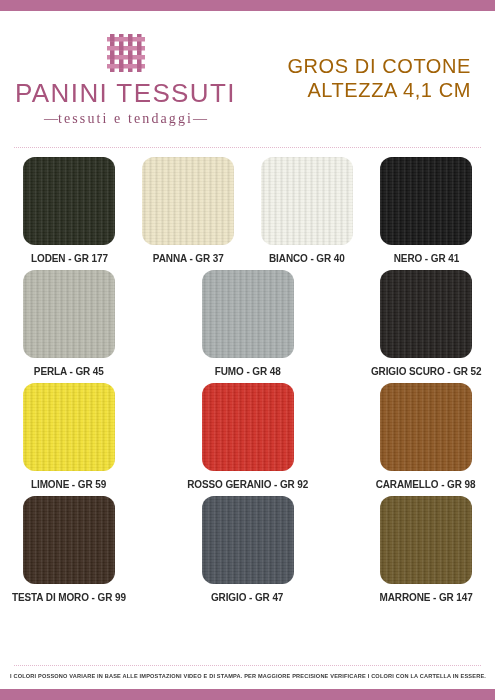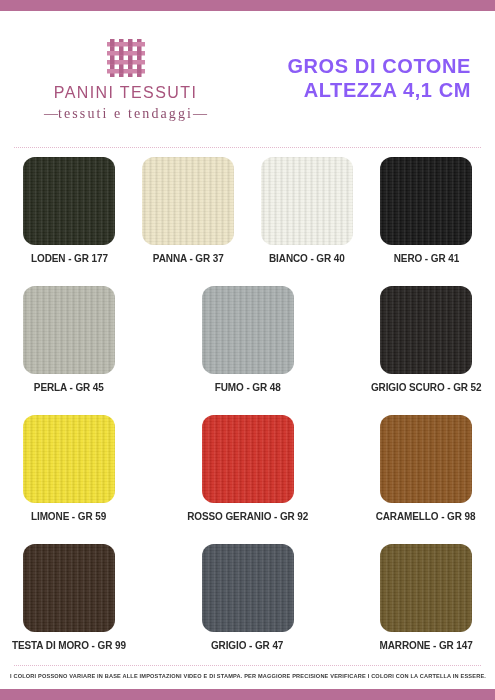--- a/index.html
+++ b/index.html
@@ -49,21 +49,21 @@
     align-items: center;
     padding-top: 6px;
   }
   .weave-icon {
     width: 42px;
     height: 42px;
     display: block;
     margin-bottom: 6px;
   }
   .brand-name {
-    font-size: 16px;
+    font-size: 26px;
     letter-spacing: 1.4px;
     color: #a8547d;
     font-weight: 400;
     line-height: 1;
     white-space: nowrap;
     font-family: "Liberation Sans", sans-serif;
   }
   .brand-tagline {
     margin-top: 5px;
     font-size: 14px;
@@ -76,45 +76,44 @@
     letter-spacing: 0;
   }
 
   .title-block {
     flex: 1 1 auto;
     text-align: right;
     padding-right: 6px;
     padding-top: 4px;
   }
   .title-line {
-    color: #8b5cf6;
+    color: #a16207;
     font-size: 20px;
     line-height: 1.22;
     letter-spacing: 0.6px;
-    font-weight: 700;
+    font-weight: 400;
     white-space: nowrap;
   }
 
   
   .divider {
     flex: 0 0 auto;
     height: 1px;
     margin: 0 14px;
     border-top: 1px dotted #e3b9ce;
   }
   .divider-top { margin-top: 6px; }
 
   
   .grid {
     flex: 1 1 auto;
     display: flex;
     flex-direction: column;
     justify-content: flex-start;
     padding: 8px 0 0 0;
-    gap: 16px;
   }
   .row {
     display: flex;
     justify-content: space-between;
     padding: 0 18px;
     box-sizing: border-box;
     margin-bottom: 6px;
   }
   .cell {
     width: 102px;

